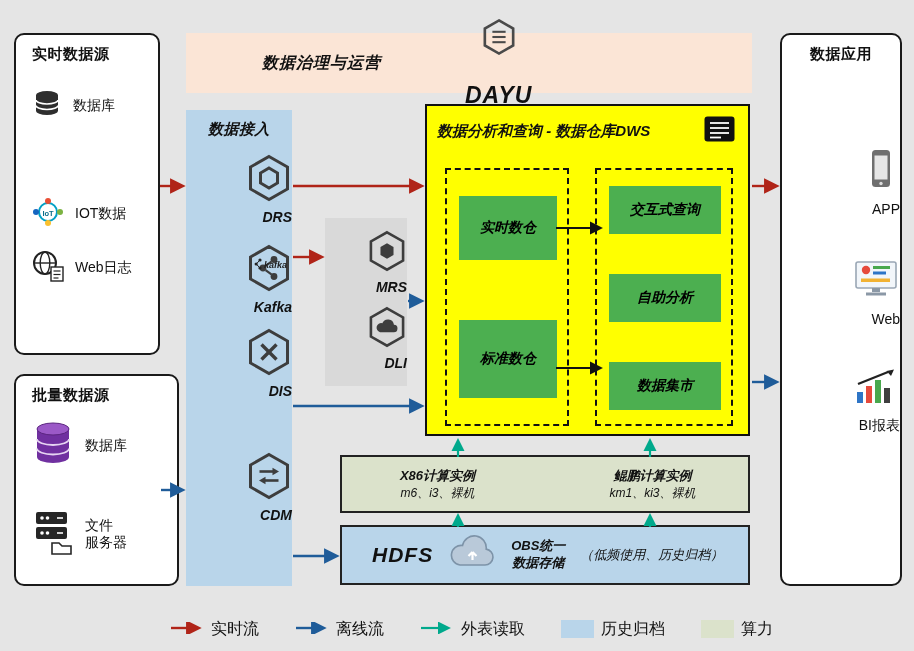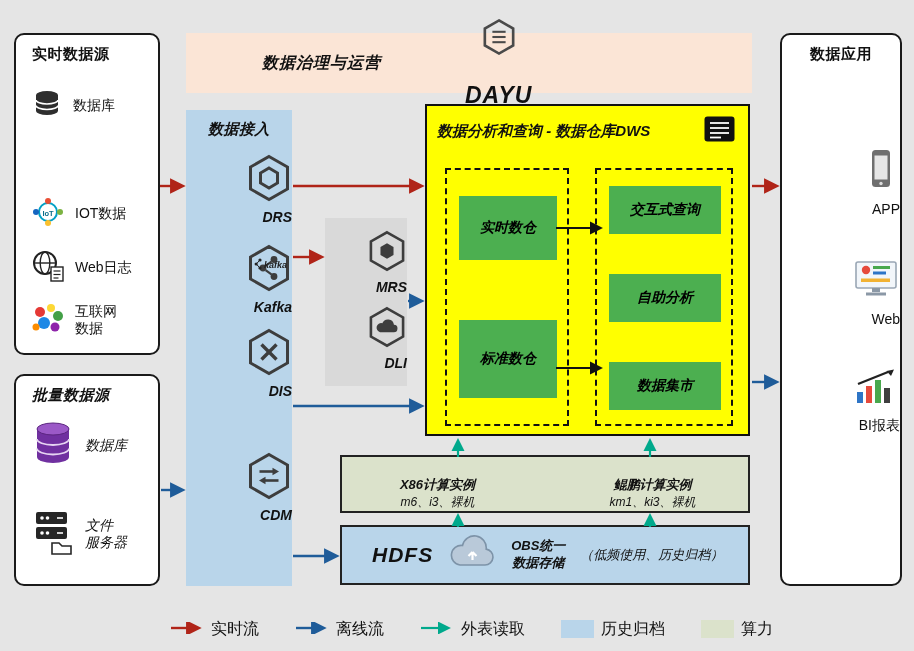--- a/index.html
+++ b/index.html
@@ -22,21 +22,21 @@
   .banner-title{font-weight:bold;font-size:16px;letter-spacing:1px;}
   .dayu{display:flex;align-items:center;gap:20px;font-weight:bold;font-size:23px;letter-spacing:1px;flex-direction:column;}
   
   .dws{background:var(--dws-fill,#ffff00);border:2px solid #111;}
   .dws-header{display:flex;align-items:center;justify-content:space-between;padding:9px 12px 0 10px;}
   .dws-title{font-weight:bold;font-size:15px;}
   .dashed{position:absolute;border:2px dashed #111;box-sizing:border-box;}
   .gbox{position:absolute;left:12px;background:var(--green-box,#4caf50);display:flex;align-items:center;justify-content:center;
         font-weight:bold;font-size:14px;color:#000;}
   
-  .compute{background:var(--compute-fill,#dbe2cb);border:2px solid #222;display:flex;align-items:flex-end;gap:24px;}
+  .compute{background:var(--compute-fill,#dbe2cb);border:2px solid #222;display:flex;align-items:center;gap:24px;}
   .inst{flex:1;text-align:center;line-height:1.4;}
   .inst-title{font-weight:bold;font-size:13px;}
   .inst-models{font-size:12px;}
   .storage{background:var(--archive-fill,#b9d5ea);border:2px solid #222;display:flex;align-items:center;gap:15px;padding-left:30px;}
   .hdfs-label{font-weight:bold;font-size:21px;letter-spacing:1px;}
   .obs-label{font-weight:bold;font-size:13px;text-align:center;line-height:1.3;}
   .obs-note{font-size:13px;}
   
   .legend{position:absolute;left:170px;top:613px;height:32px;display:flex;align-items:center;gap:36px;}
   .leg{display:flex;align-items:center;gap:7px;font-size:16px;}
@@ -134,37 +134,23 @@
           <circle cx="18" cy="6" r="3" fill="#e94f35"></circle>
           <circle cx="30" cy="17" r="3" fill="#7cb342"></circle>
           <circle cx="18" cy="28" r="3" fill="#fbc02d"></circle>
           <circle cx="6" cy="17" r="3" fill="#1565c0"></circle>
           <text x="18" y="20.5" font-size="7.5" font-weight="bold" fill="#0a6e8a" text-anchor="middle" font-family="Liberation Sans,sans-serif">IoT</text>
         </svg>
       </span>
       <span class="src-label">IOT数据</span>
     </div>
 
-    <div class="src-row" style="top:262px;">
-      <span>
-        <svg width="36" height="36" viewBox="0 0 36 36">
-          <circle cx="10" cy="12" r="5" fill="#e53935"></circle>
-          <circle cx="21" cy="8" r="4" fill="#fdd835"></circle>
-          <circle cx="28" cy="16" r="5" fill="#43a047"></circle>
-          <circle cx="14" cy="23" r="6" fill="#1e88e5"></circle>
-          <circle cx="25" cy="27" r="4.5" fill="#8e24aa"></circle>
-          <circle cx="6" cy="27" r="3.5" fill="#fb8c00"></circle>
-        </svg>
-      </span>
-      <span class="src-label pre">互联网
-数据</span>
-    </div>
-  </div>
-
-  <div class="panel" style="left:14px;top:374px;width:146px;height:212px;font-style:italic;">
+  </div>
+
+  <div class="panel" style="left:14px;top:374px;width:165px;height:212px;">
     <div class="panel-title">批量数据源</div>
 
     <div class="src-row" style="top:42px;height:56px;">
       <span>
         <svg width="46" height="50" viewBox="0 0 46 50">
           <path d="M7 10 v28 a16 6 0 0 0 32 0 V10" fill="#7030a0"></path>
           <ellipse cx="23" cy="10" rx="16" ry="6" fill="#9b59c7" stroke="#5b2580" stroke-width="1"></ellipse>
           <path d="M7 20 a16 6 0 0 0 32 0 M7 29.5 a16 6 0 0 0 32 0" stroke="#e6d4f2" stroke-width="1.8" fill="none"></path>
         </svg>
       </span>

